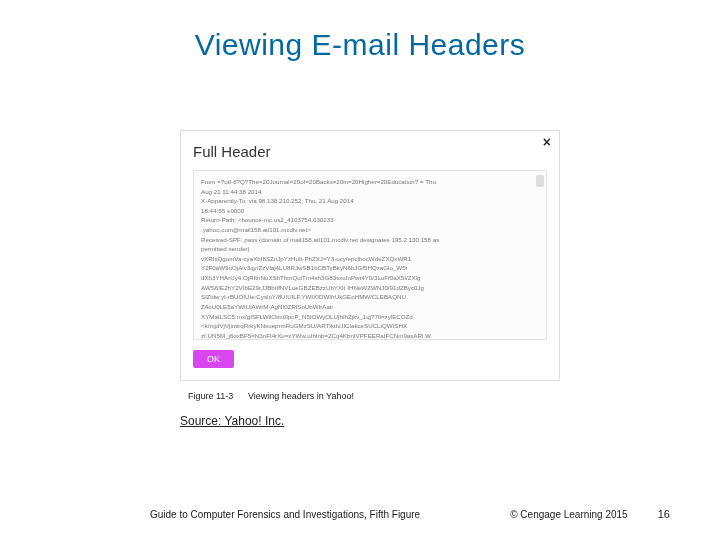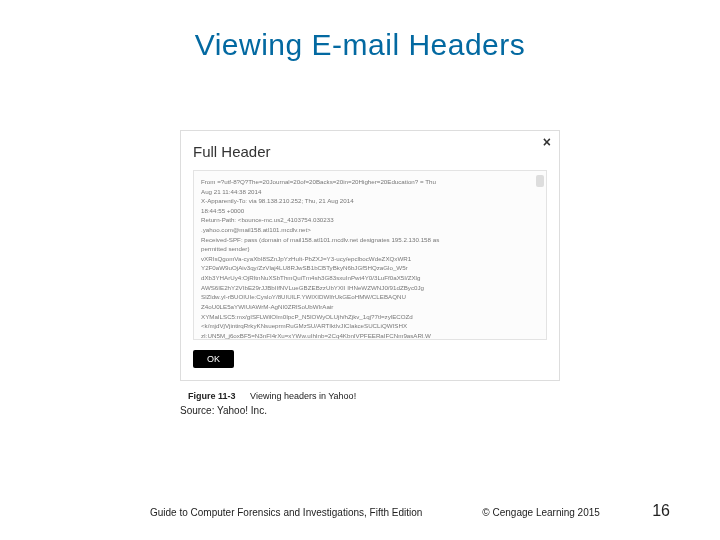--- a/index.html
+++ b/index.html
@@ -66,54 +66,55 @@
     right: 2px;
     top: 4px;
     width: 8px;
     height: 12px;
     background: #ddd;
     border-radius: 2px;
   }
   .ok-btn {
     display: inline-block;
     margin-top: 10px;
-    background: #000000;
+    background: #d946ef;
     color: #fff;
     font-size: 9px;
     padding: 4px 14px;
     border: none;
     border-radius: 2px;
     cursor: pointer;
   }
   .caption {
     margin-top: 10px;
     font-size: 9px;
     color: #222;
   }
-  .caption .fig-label { font-weight: 700; padding-left: 8px; }
+  .caption .fig-label { font-weight: 400; padding-left: 8px; }
   .caption .fig-text { font-weight: 400; margin-left: 12px; }
   .source {
-    font-size: 10px;
+    font-size: 12px;
     color: #222;
-    margin-top: 4px;
+    margin-top: 13px;
+    text-decoration: underline;
   }
   .footer {
     position: absolute;
     bottom: 20px;
     left: 0;
     width: 720px;
     padding: 0 40px 0 150px;
     display: flex;
     align-items: baseline;
     font-size: 10px;
     color: #222;
   }
   .footer-left { flex: 0 0 auto; }
-  .footer-center { flex: 1 1 auto; text-align: left; padding-left: 60px; }
-  .footer-right { flex: 0 0 auto; font-size: 16px; padding-right: 10px; }
+  .footer-center { flex: 1 1 auto; text-align: center; padding-left: 60px; }
+  .footer-right { flex: 0 0 auto; font-size: 11px; padding-right: 10px; }
 </style>
 </head>
 <body>
 
 <h1 class="slide-title">Viewing E-mail Headers</h1>
 
 <div class="figure">
   <div class="panel">
     <span class="close">×</span>
     <div class="panel-title">Full Header</div>
@@ -140,16 +141,16 @@
     <button class="ok-btn">OK</button>
   </div>
   <div class="caption">
     <span class="fig-label">Figure 11-3</span>
     <span class="fig-text">Viewing headers in Yahoo!</span>
   </div>
   <div class="source">Source: Yahoo! Inc.</div>
 </div>
 
 <div class="footer">
-  <span class="footer-left">Guide to Computer Forensics and Investigations, Fifth Edition</span>
+  <span class="footer-left">Guide to Computer Forensics and Investigations, Fifth Figure</span>
   <span class="footer-center">© Cengage Learning  2015</span>
   <span class="footer-right">16</span>
 </div>
 
 </body></html>

